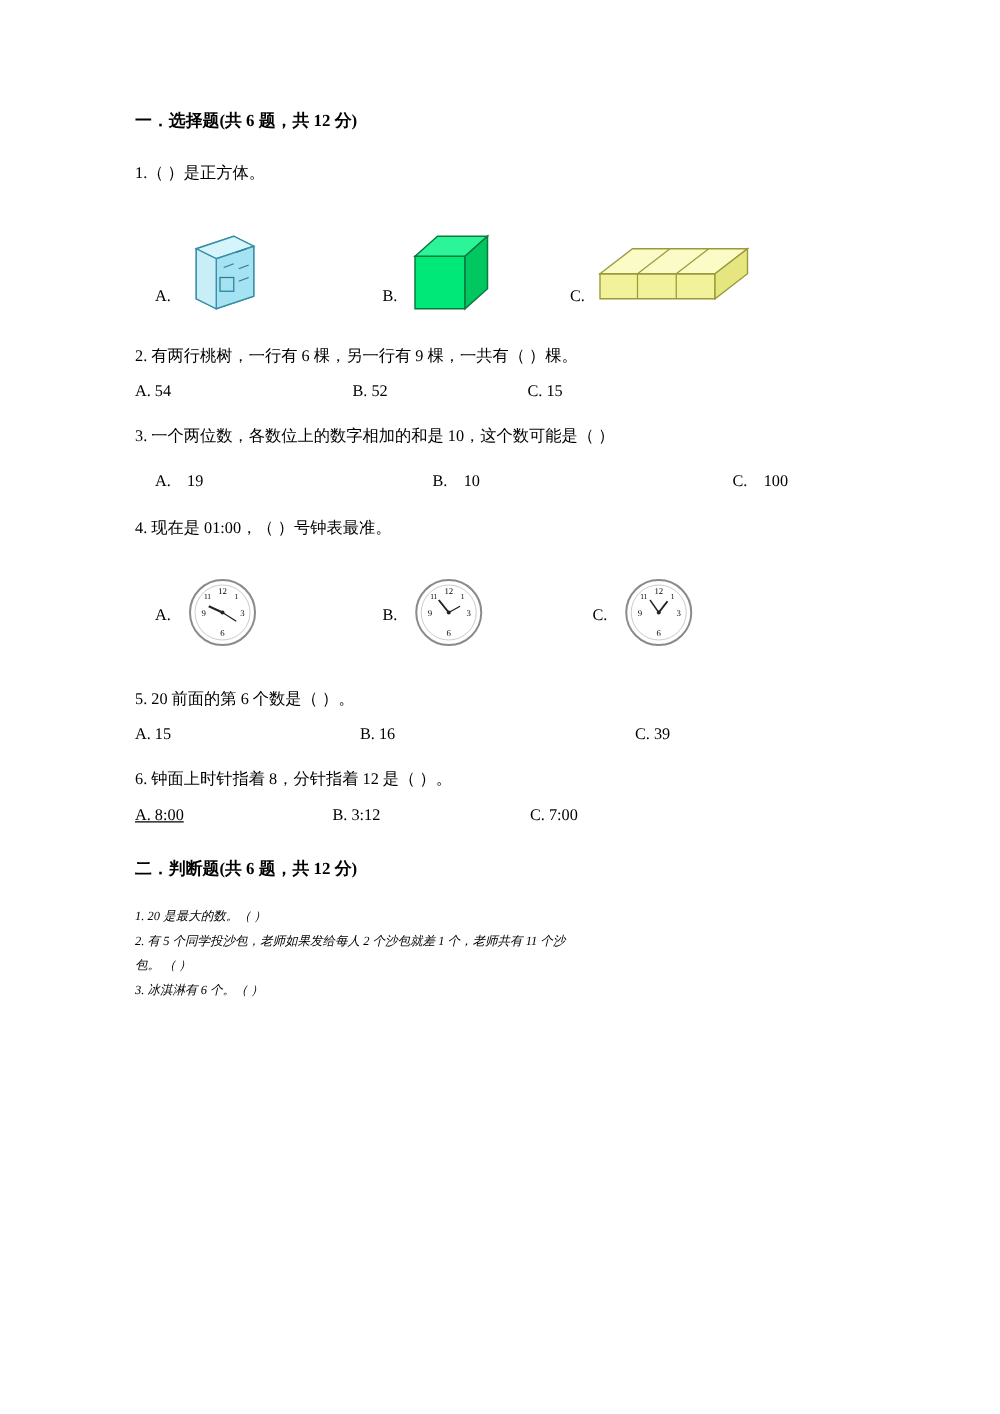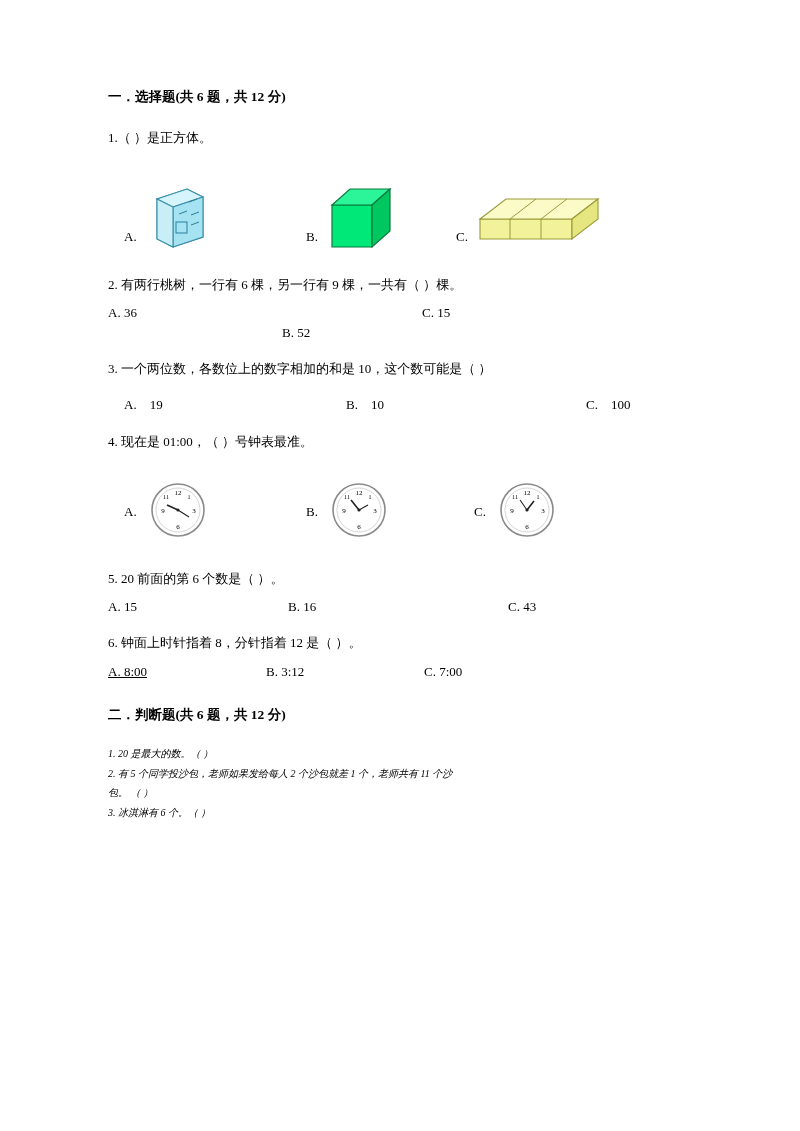--- a/index.html
+++ b/index.html
@@ -45,21 +45,21 @@
   .options-row {
     display: flex;
     font-size: 13px;
     margin-top: 4px;
   }
   .opt {
     white-space: nowrap;
   }
   
   .row-q2 .opt:nth-child(1) { width: 174px; }
-  .row-q2 .opt:nth-child(2) { width: 140px; margin-top: 20px; }
+  .row-q2 .opt:nth-child(2) { width: 140px; }
 
   .row-q3 .opt:nth-child(1) { width: 222px; }
   .row-q3 .opt:nth-child(2) { width: 240px; }
 
   .row-q5 .opt:nth-child(1) { width: 180px; }
   .row-q5 .opt:nth-child(2) { width: 220px; }
 
   .row-q6 .opt:nth-child(1) { width: 158px; text-decoration: underline; }
   .row-q6 .opt:nth-child(2) { width: 158px; }
 
@@ -176,21 +176,21 @@
               </g>
             </svg>
           </span>
         </div>
       </div>
     </div>
 
     <div class="q-block">
       <p class="q-text">2. 有两行桃树，一行有 6 棵，另一行有 9 棵，一共有（      ）棵。</p>
       <div class="options-row row-q2">
-        <span class="opt">A. 36</span>
+        <span class="opt">A. 54</span>
         <span class="opt">B. 52</span>
         <span class="opt">C. 15</span>
       </div>
     </div>
 
     <div class="q-block">
       <p class="q-text">3. 一个两位数，各数位上的数字相加的和是 10，这个数可能是（        ）</p>
       <div class="options-row row-q3" style="margin-top:14px;">
         <span class="opt" style="padding-left:16px;">A.　19</span>
         <span class="opt">B.　10</span>
@@ -259,21 +259,21 @@
           </span>
         </div>
       </div>
     </div>
 
     <div class="q-block">
       <p class="q-text">5. 20 前面的第 6 个数是（        ）。</p>
       <div class="options-row row-q5">
         <span class="opt">A. 15</span>
         <span class="opt">B. 16</span>
-        <span class="opt">C. 43</span>
+        <span class="opt">C. 39</span>
       </div>
     </div>
 
     <div class="q-block">
       <p class="q-text">6. 钟面上时针指着 8，分针指着 12 是（      ）。</p>
       <div class="options-row row-q6">
         <span class="opt">A. 8:00</span>
         <span class="opt">B. 3:12</span>
         <span class="opt">C. 7:00</span>
       </div>

